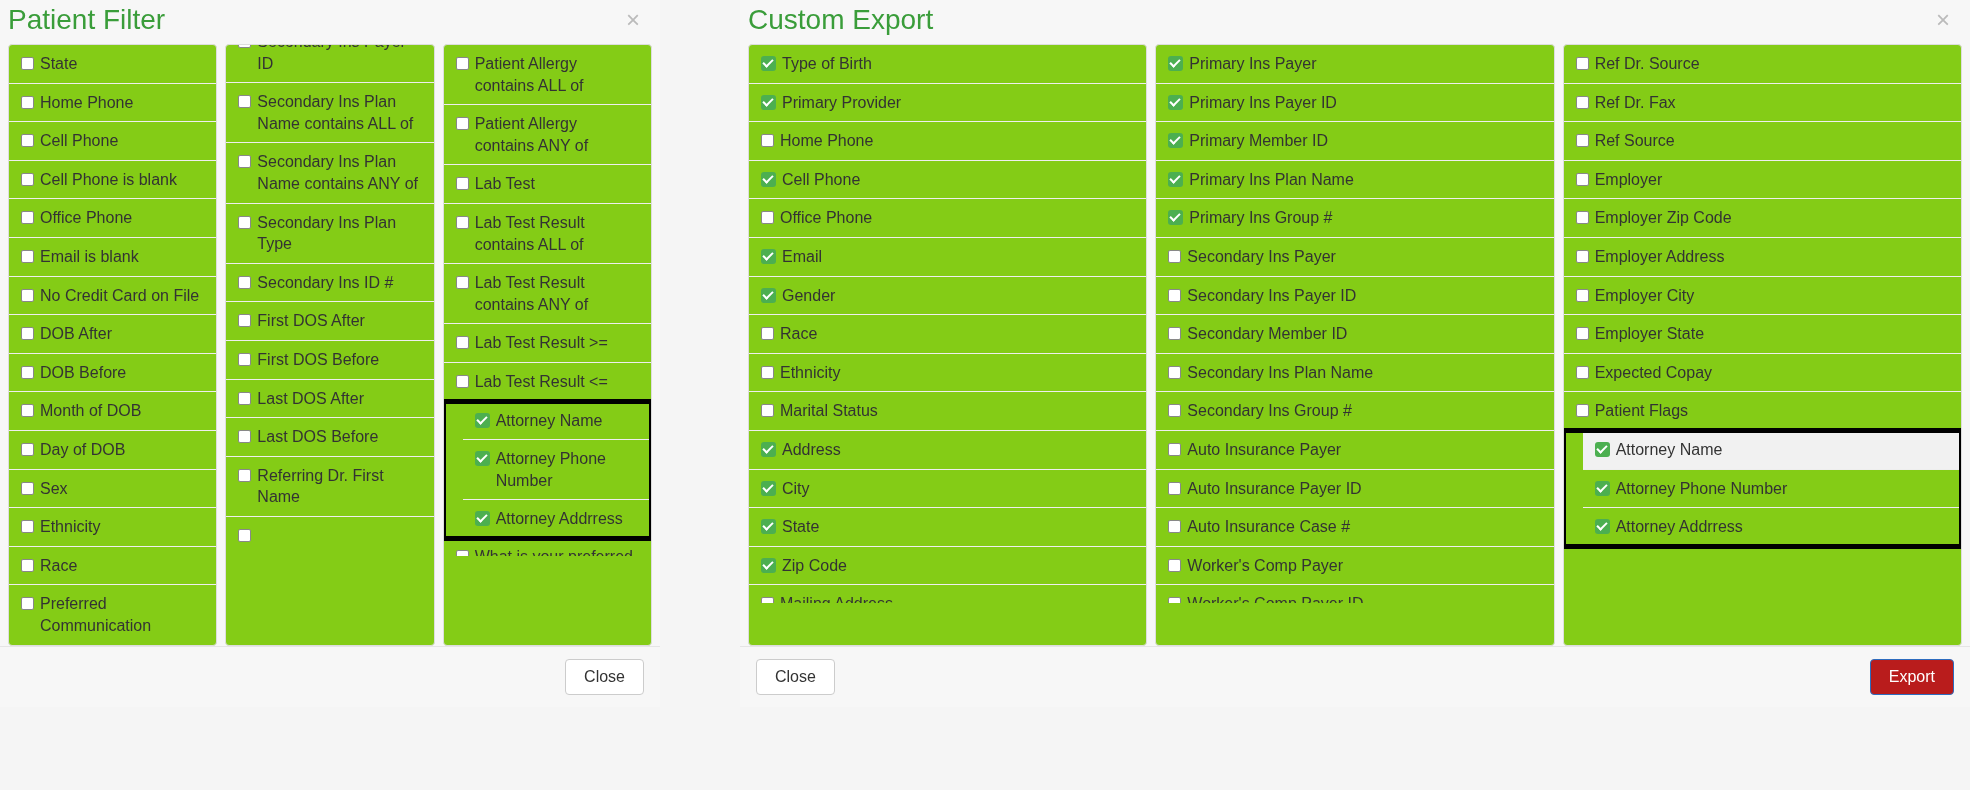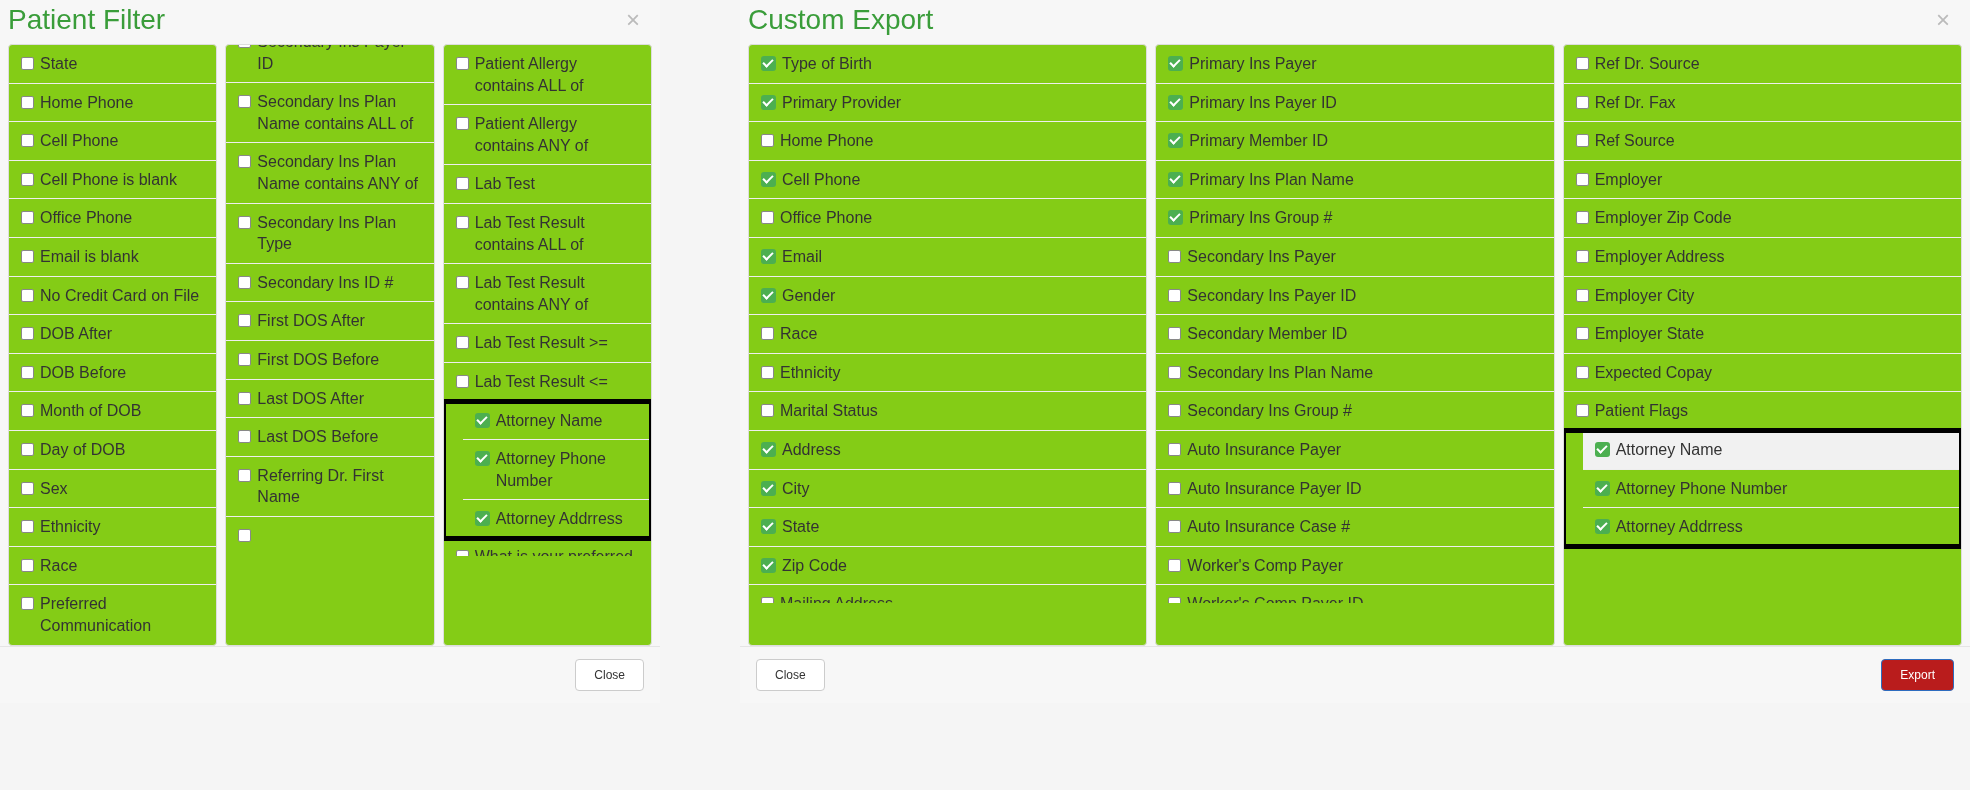--- a/index.html
+++ b/index.html
@@ -105,21 +105,21 @@
     padding: 12px 16px;
     border-top: 1px solid #e5e5e5;
     display: flex;
     justify-content: flex-end;
     gap: 8px;
     background: #f7f7f7;
   }
   .btn {
     padding: 8px 18px;
     border-radius: 4px;
-    font-size: 12px;
+    font-size: 16px;
     cursor: pointer;
     border: 1px solid #ccc;
     background: #fff;
     color: #333;
   }
   .btn-primary {
     background: #b91c1c;
     border-color: #2d6cbf;
     color: #fff;
   }

